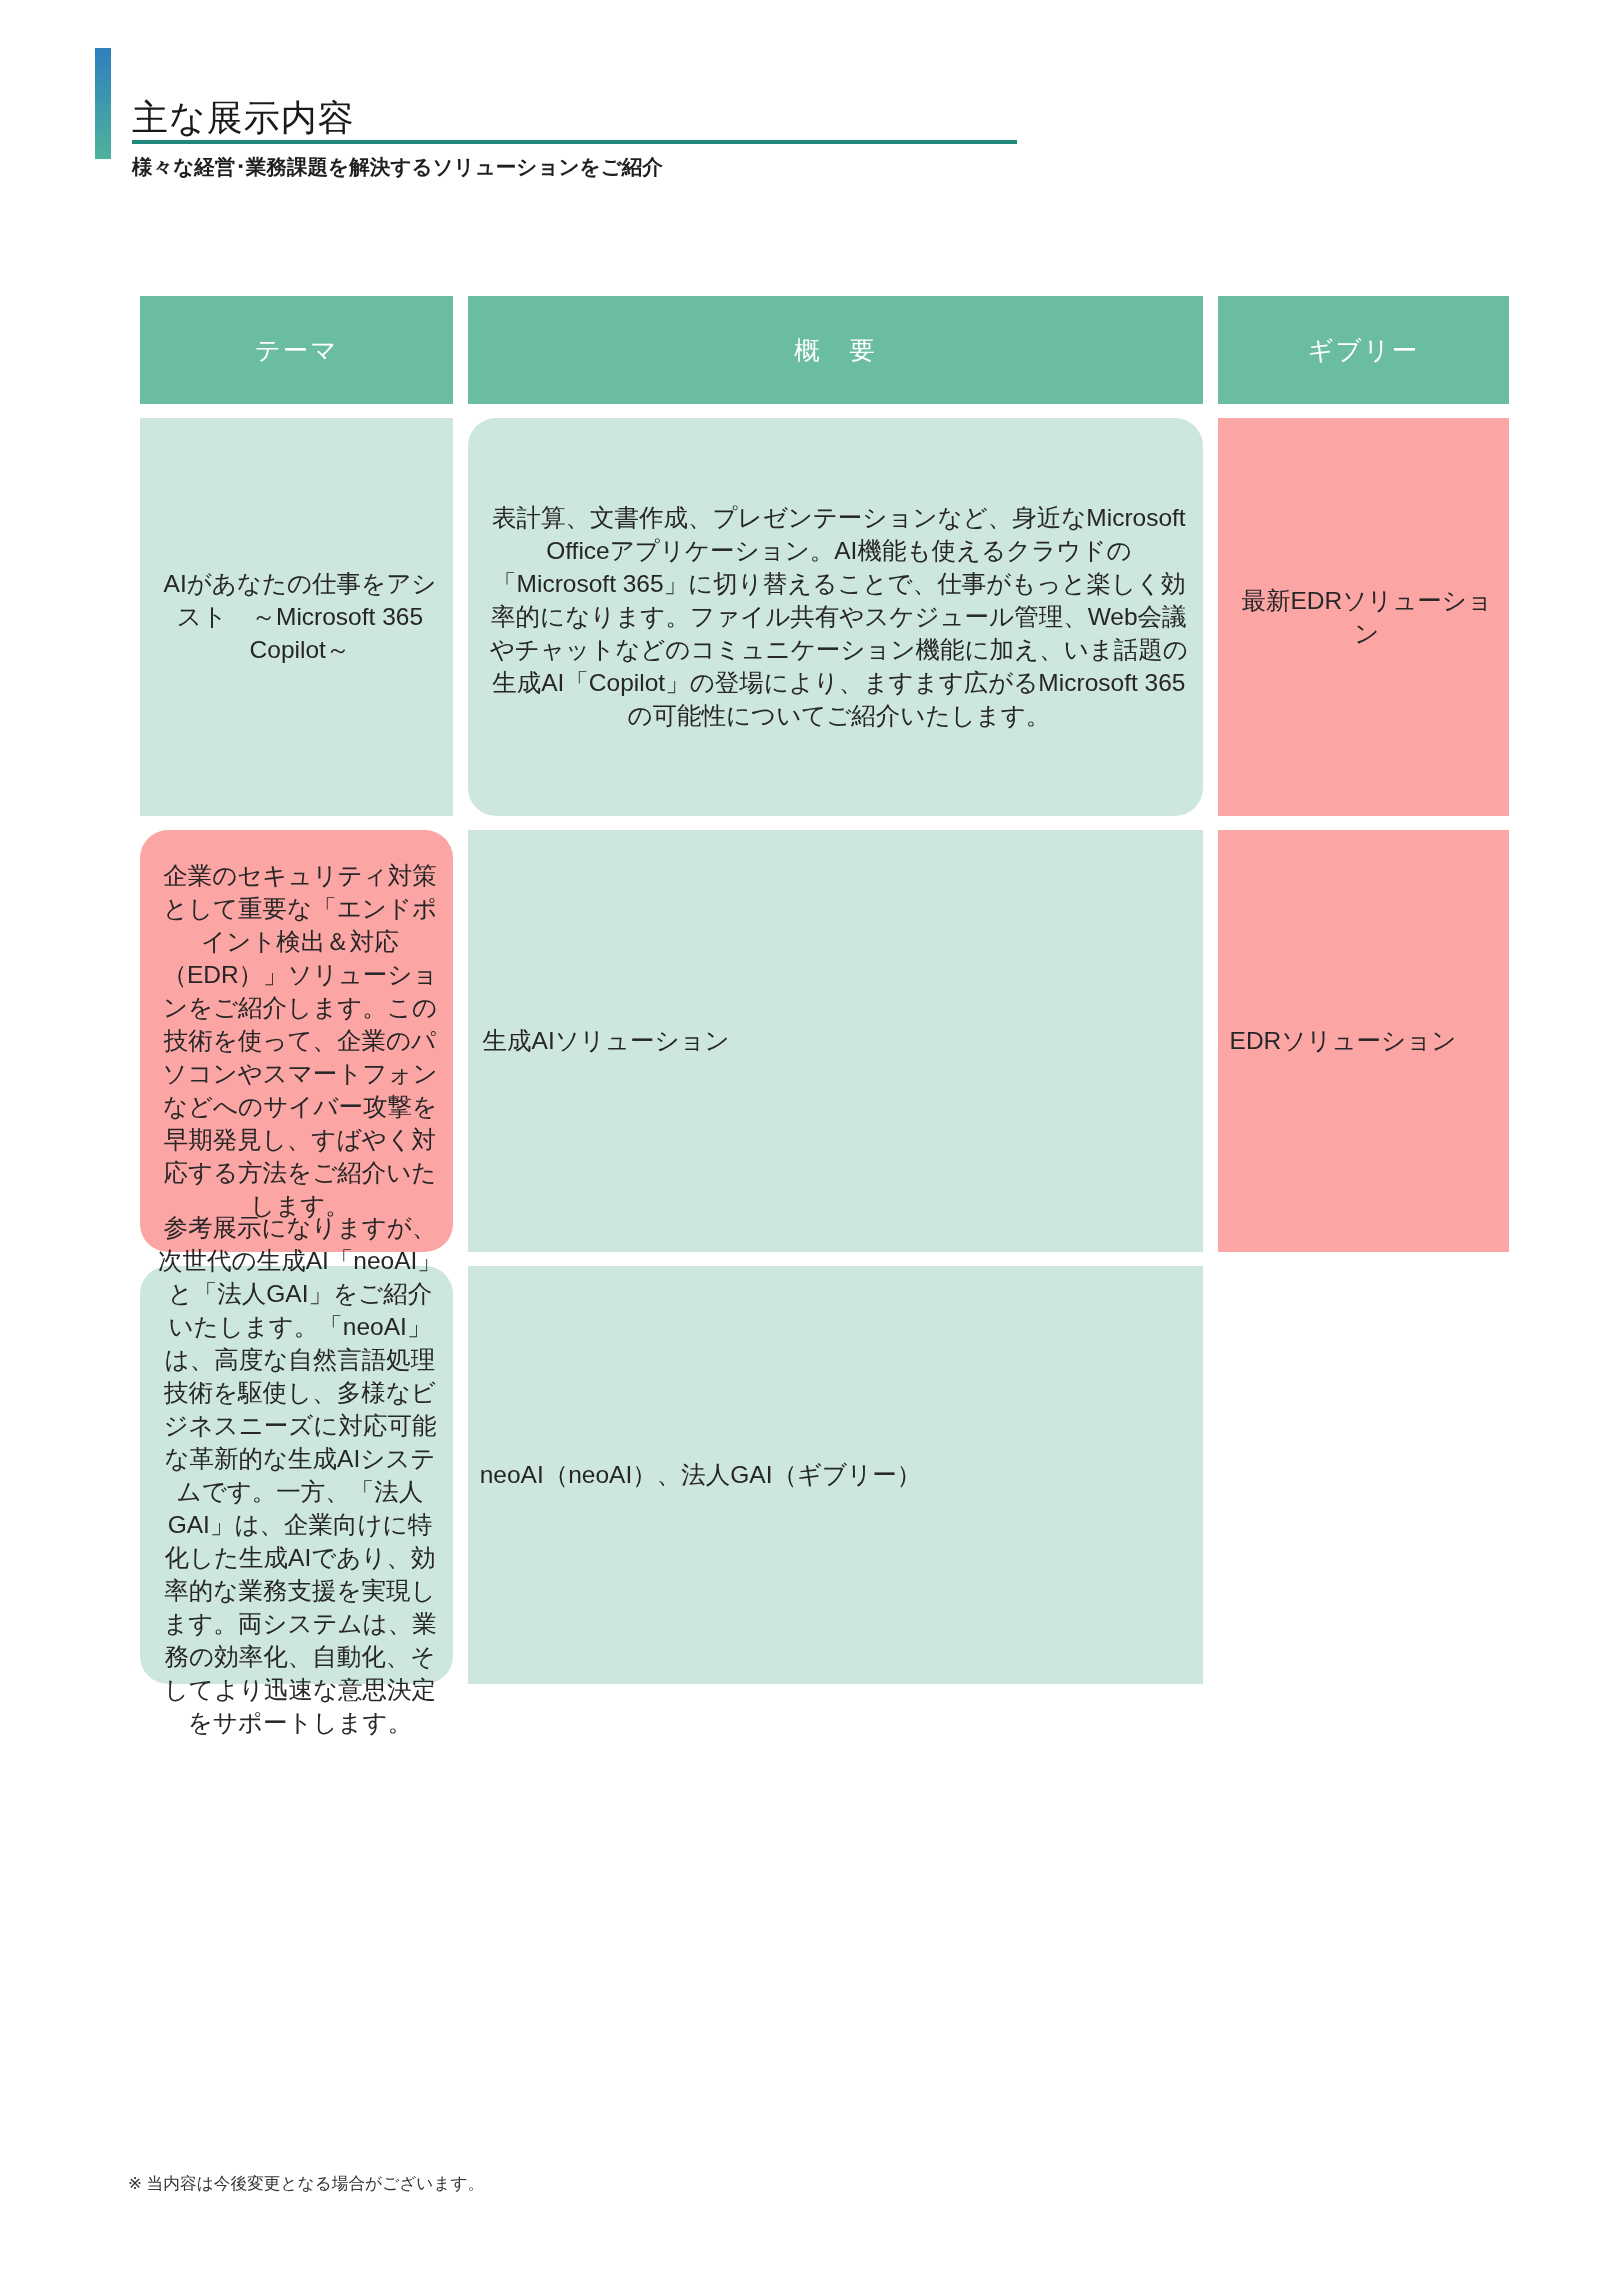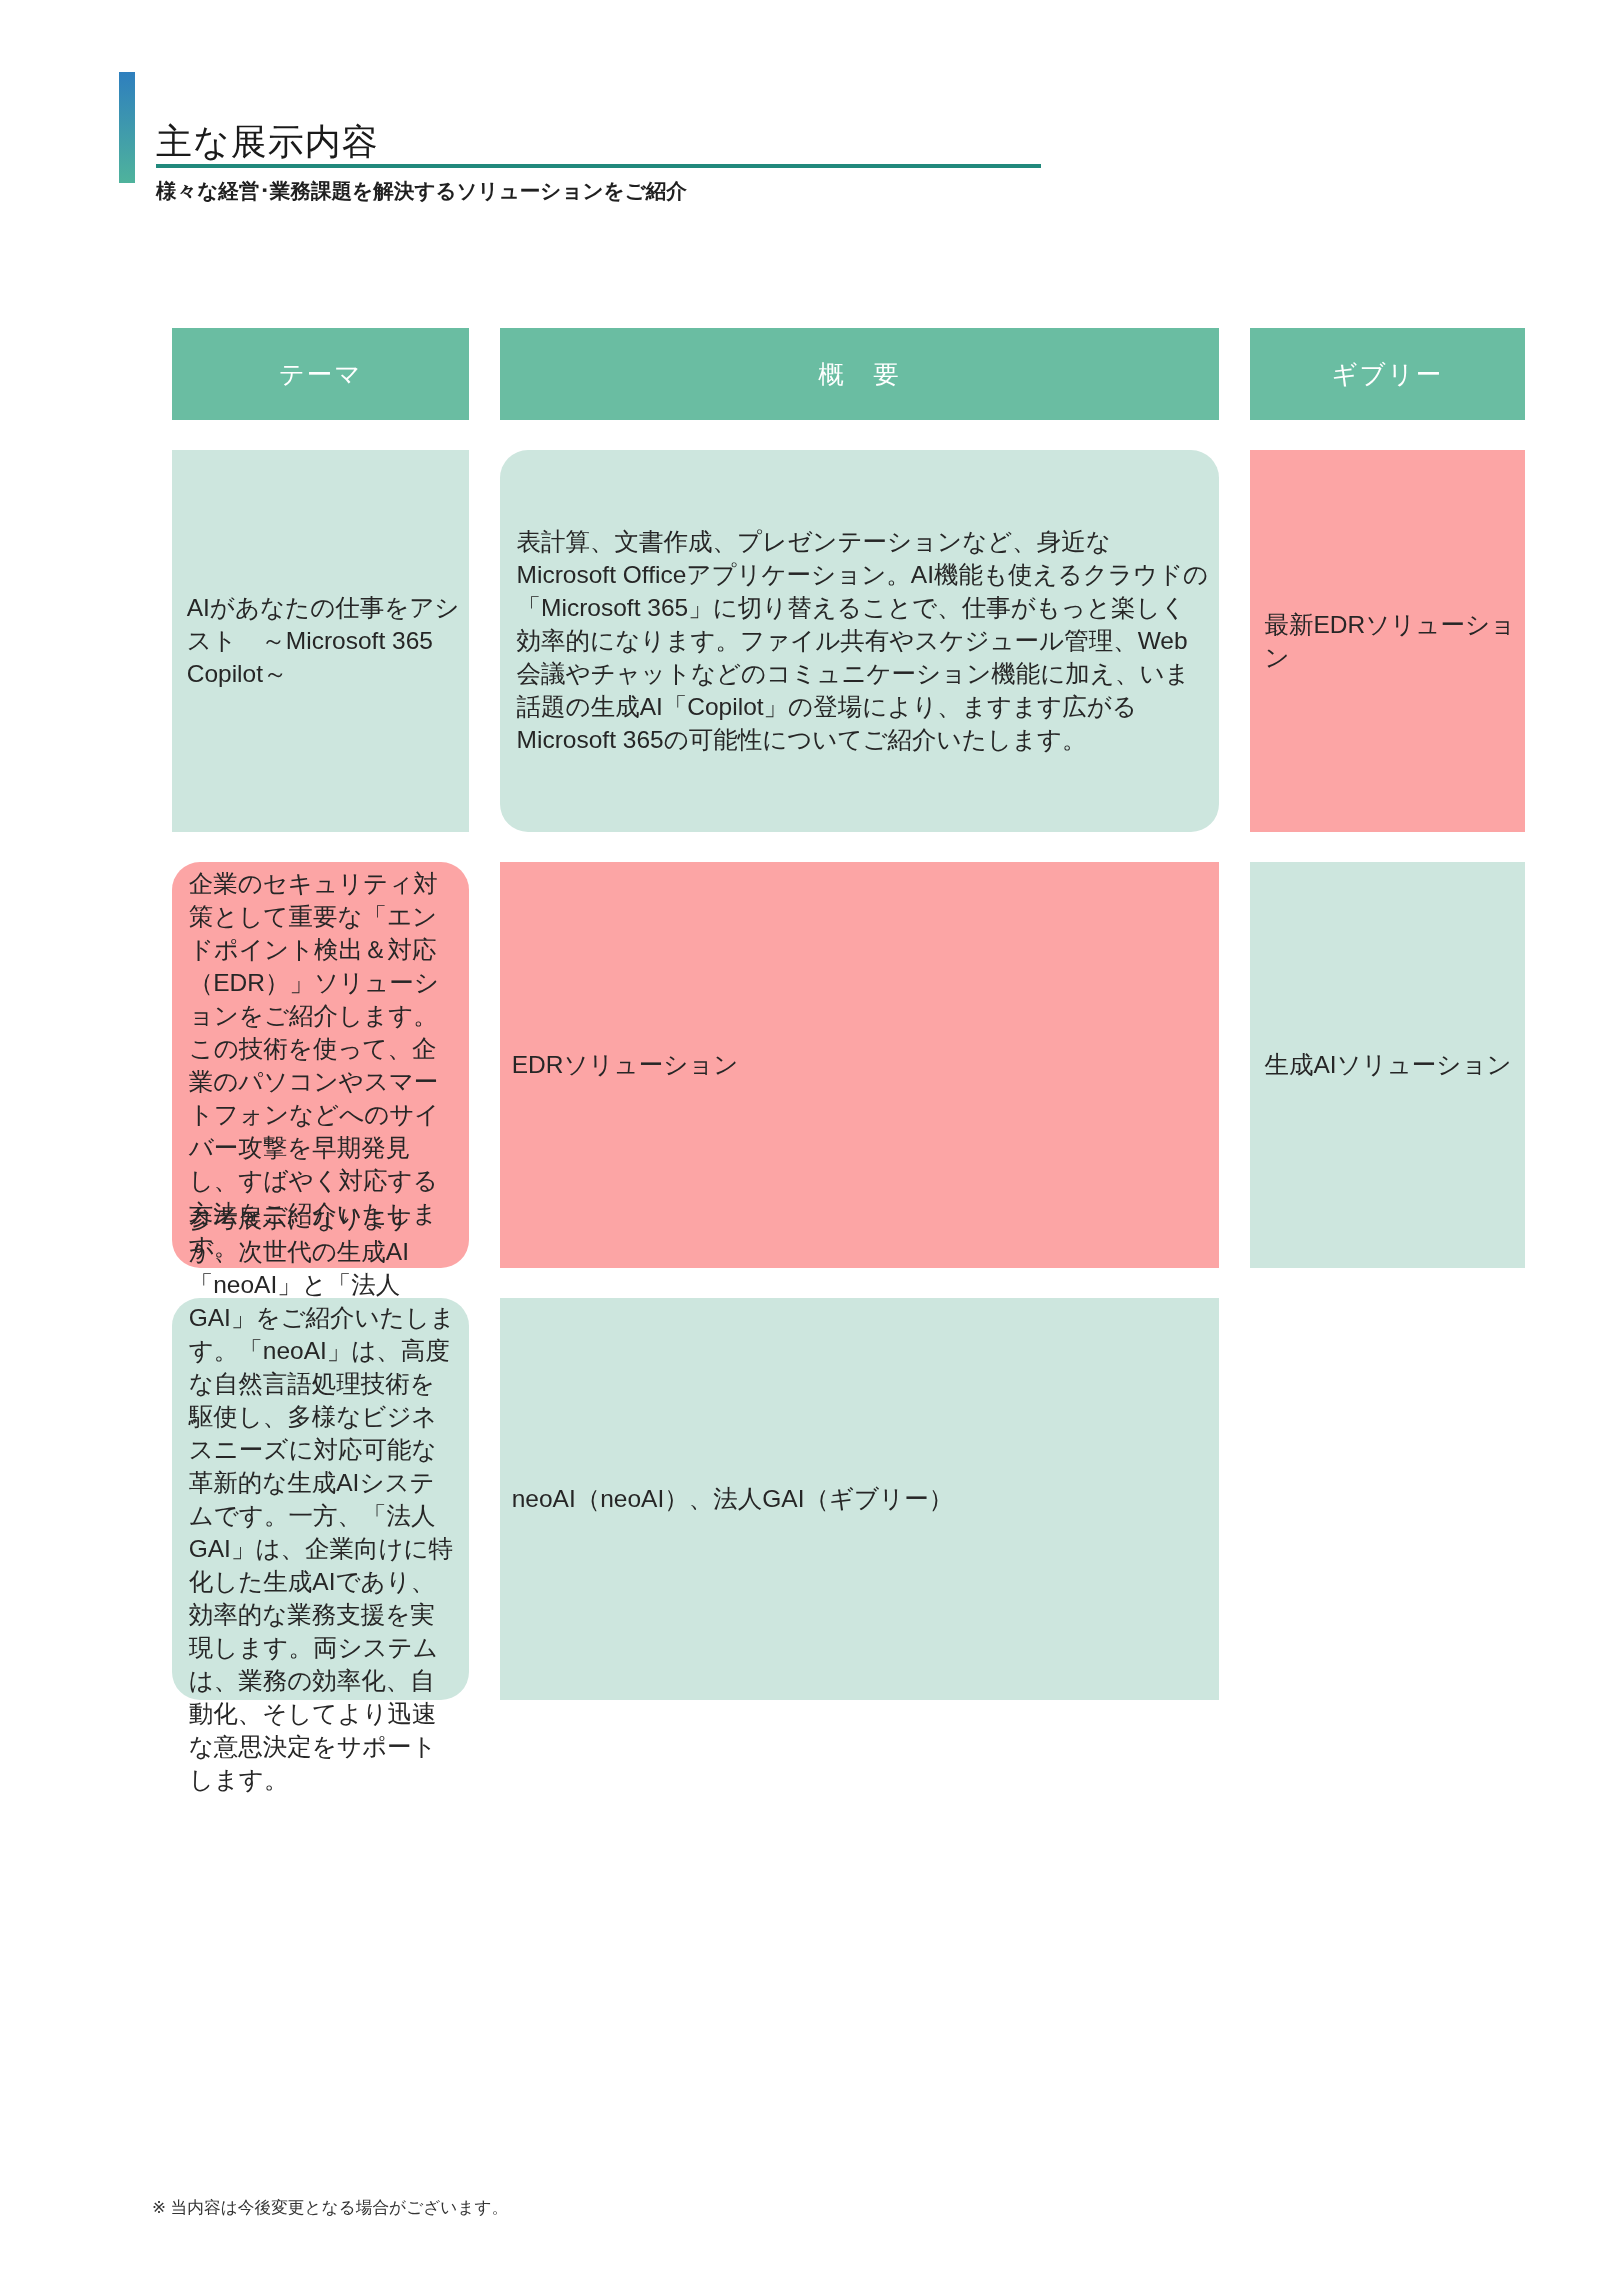--- a/index.html
+++ b/index.html
@@ -3,21 +3,21 @@
 <meta charset="utf-8">
 <style>
   :root{
     --accent-teal:#21897c;
     --header-green:#6abda2;
     --cell-green:#cde6de;
     --bar-top:#2e7fbe;
     --bar-bottom:#4fb39c;
     --ink:#262626;
   }
-  *{box-sizing:border-box;margin:12px;padding:0;}
+  *{box-sizing:border-box;margin:4px;padding:0;text-align:center;}
   html,body{background:#ffffff;}
   body{
     width:1620px;height:2293px;
     position:relative;
     font-family:"Liberation Sans","DejaVu Sans",sans-serif;
     color:var(--ink);
     overflow:hidden;
   }
   .accent-bar{
     position:absolute;left:83px;top:36px;width:15.7px;height:111px;
@@ -76,22 +76,22 @@
 
     <div class="cell hdr">テーマ</div>
     <div class="cell hdr">概　要</div>
     <div class="cell hdr">ギブリー</div>
 
     <div class="cell r1 c1">AIがあなたの仕事をアシスト　～Microsoft 365 Copilot～</div>
     <div class="cell r1 c2">表計算、文書作成、プレゼンテーションなど、身近なMicrosoft Officeアプリケーション。AI機能も使えるクラウドの「Microsoft 365」に切り替えることで、仕事がもっと楽しく効率的になります。ファイル共有やスケジュール管理、Web会議やチャットなどのコミュニケーション機能に加え、いま話題の生成AI「Copilot」の登場により、ますます広がるMicrosoft 365の可能性についてご紹介いたします。</div>
 
     <div class="cell r2 c1">最新EDRソリューション</div>
     <div class="cell r2 c2">企業のセキュリティ対策として重要な「エンドポイント検出＆対応（EDR）」ソリューションをご紹介します。この技術を使って、企業のパソコンやスマートフォンなどへのサイバー攻撃を早期発見し、すばやく対応する方法をご紹介いたします。</div>
+    <div class="cell r3 c1">生成AIソリューション</div>
+
     <div class="cell r2 c3">EDRソリューション</div>
-
-    <div class="cell r3 c1">生成AIソリューション</div>
     <div class="cell r3 c2">参考展示になりますが、次世代の生成AI「neoAI」と「法人GAI」をご紹介いたします。「neoAI」は、高度な自然言語処理技術を駆使し、多様なビジネスニーズに対応可能な革新的な生成AIシステムです。一方、「法人GAI」は、企業向けに特化した生成AIであり、効率的な業務支援を実現します。両システムは、業務の効率化、自動化、そしてより迅速な意思決定をサポートします。</div>
     <div class="cell r3 c3">neoAI（neoAI）、法人GAI（ギブリー）</div>
   </div>
 
   <p class="footnote">※ 当内容は今後変更となる場合がございます。</p>
 </div>
 
 
 </body></html>

